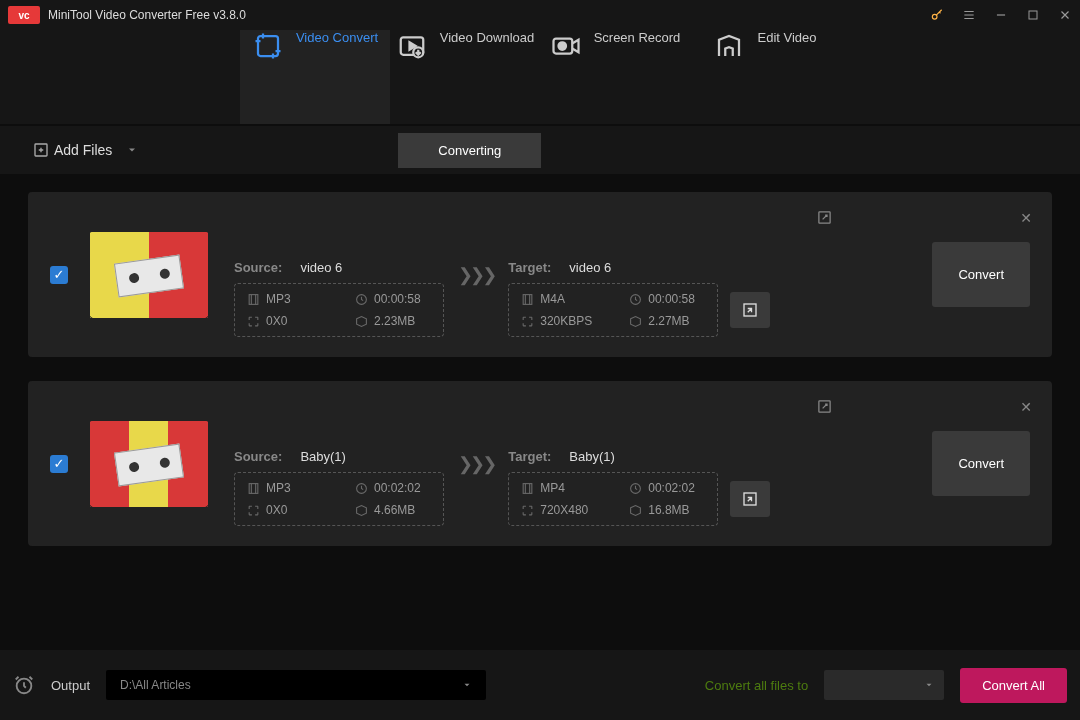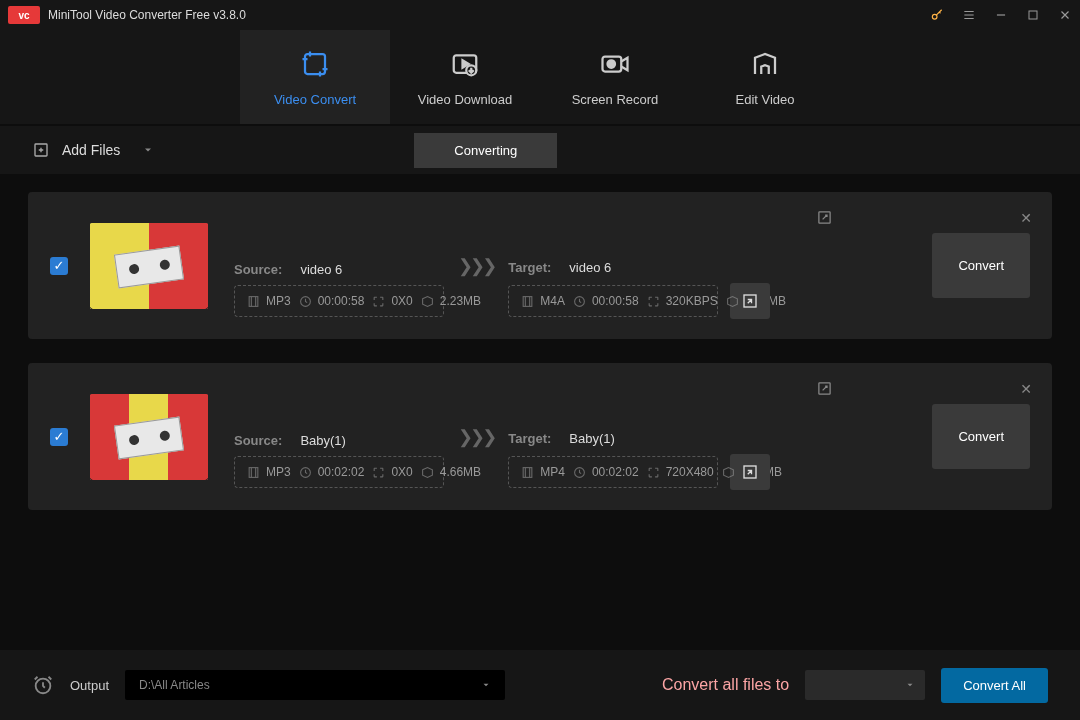--- a/index.html
+++ b/index.html
@@ -6,27 +6,27 @@
 body { background: #0d0d0d; color: #aaa; width: 1080px; height: 720px; overflow: hidden; }
 .titlebar { height: 30px; background: #161616; display: flex; align-items: center; padding: 0 8px; }
 .logo { width: 32px; height: 18px; background: #e63939; border-radius: 2px; display: flex; align-items: center; justify-content: center; color: #fff; font-size: 10px; font-weight: bold; }
 .app-title { color: #ddd; font-size: 12px; margin-left: 8px; flex: 1; }
 .win-controls { display: flex; gap: 18px; align-items: center; }
 .win-icon { width: 14px; height: 14px; display: flex; align-items: center; justify-content: center; cursor: pointer; }
 .key-icon { color: #ffb347; font-size: 14px; }
 .win-btn { color: #999; }
 
 .tabs-section { background: #161616; display: flex; justify-content: center; padding: 0; }
-.main-tab { width: 150px; height: 94px; display: flex; flex-direction: column; align-items: center; justify-content: center; gap: 12px; cursor: pointer; color: #ccc; }
+.main-tab { width: 150px; height: 94px; display: flex; justify-content: center; gap: 12px; cursor: pointer; color: #ccc; }
 .main-tab.active { background: #222; color: #3b8ef0; }
 .main-tab-icon { width: 32px; height: 32px; display: flex; align-items: center; justify-content: center; }
 .main-tab-label { font-size: 13px; }
 
 .toolbar { height: 48px; background: #161616; display: flex; align-items: center; padding: 0 32px; margin-top: 2px; }
-.add-files { display: flex; align-items: center; gap: 12px; color: #ddd; font-size: 14px; cursor: pointer; }
+.add-files { display: flex; align-items: center; gap: 4px; color: #ddd; font-size: 14px; cursor: pointer; }
 .add-icon { width: 18px; height: 18px; }
 .chev-down { margin-left: 10px; }
 .sub-tabs { display: flex; margin-left: 260px; }
 .sub-tab { padding: 10px 40px; font-size: 13px; color: #888; cursor: pointer; background: #262626; }
 .sub-tab.active { background: #3a3a3a; color: #fff; font-weight: 500; }
 
 .content { padding: 18px 28px; }
 .file-card { background: #222; border-radius: 4px; padding: 20px 22px; margin-bottom: 24px; display: flex; align-items: center; position: relative; }
 .checkbox { width: 18px; height: 18px; background: #2b7cd3; border-radius: 3px; display: flex; align-items: center; justify-content: center; margin-right: 22px; }
 .check { color: #fff; font-size: 13px; }
@@ -36,36 +36,36 @@
 .cassette::before, .cassette::after { content: ''; position: absolute; width: 10px; height: 10px; background: #333; border-radius: 50%; top: 50%; transform: translateY(-50%); }
 .cassette::before { left: 18%; }
 .cassette::after { right: 18%; }
 .wire { position: absolute; width: 140%; height: 140%; border: 1px solid #222; border-radius: 50%; left: -20%; top: -20%; background: transparent; }
 
 .src-tgt { display: flex; align-items: center; gap: 14px; flex: 1; }
 .col { display: flex; flex-direction: column; gap: 8px; }
 .col-header { display: flex; align-items: baseline; gap: 18px; font-size: 13px; margin-top: 48px; }
 .col-header .lbl { color: #888; font-weight: 600; }
 .col-header .val { color: #ddd; }
-.detail-box { border: 1px dashed #555; border-radius: 4px; padding: 8px 12px; display: grid; grid-template-columns: 1fr 1fr 1fr 1fr; gap: 8px 8px; width: 210px; font-size: 12px; color: #999; }
+.detail-box { border: 1px dashed #555; border-radius: 4px; padding: 8px 12px; display: grid; grid-template-columns: 1fr 1fr; gap: 8px 32px; width: 210px; font-size: 12px; color: #999; }
 .detail-item { display: flex; align-items: center; gap: 6px; }
 .tgt-wrap { display: flex; align-items: center; gap: 12px; }
 .select-btn { width: 40px; height: 36px; background: #3a3a3a; border-radius: 3px; display: flex; align-items: center; justify-content: center; cursor: pointer; }
 .arrows { color: #666; font-size: 18px; letter-spacing: -3px; }
 .edit-icon { position: absolute; right: 220px; top: 18px; color: #888; cursor: pointer; }
 .close-icon { position: absolute; right: 20px; top: 18px; color: #888; cursor: pointer; font-size: 14px; }
 .convert-btn { background: #3a3a3a; color: #fff; border: none; padding: 25px 26px; font-size: 13px; border-radius: 3px; cursor: pointer; margin-left: auto; }
 
-.footer { position: absolute; bottom: 0; left: 0; right: 0; height: 70px; background: #161616; display: flex; align-items: center; padding: 0 32px; gap: 16px; }
+.footer { position: absolute; bottom: 0; left: 0; right: 0; height: 70px; background: #161616; display: flex; align-items: center; padding: 0 13px; gap: 16px; }
 .clock-icon { color: #888; }
 .output-label { font-size: 13px; color: #ccc; }
 .output-select { background: #000000; border: none; color: #888; padding: 8px 14px; font-size: 12px; width: 380px; display: flex; justify-content: space-between; align-items: center; cursor: pointer; border-radius: 2px; }
-.convert-all-label { font-size: 16px; color: #fca5a5; margin-left: auto; }
+.convert-all-label { font-size: 13px; color: #4d7c0f; margin-left: auto; }
 .format-select { background: #2a2a2a; width: 120px; height: 30px; display: flex; justify-content: flex-end; align-items: center; padding: 0 10px; cursor: pointer; border-radius: 2px; }
-.convert-all-btn { background: #0369a1; color: #fff; border: none; padding: 10px 22px; font-size: 13px; font-weight: 500; border-radius: 3px; cursor: pointer; }
+.convert-all-btn { background: #be185d; color: #fff; border: none; padding: 10px 22px; font-size: 13px; font-weight: 500; border-radius: 3px; cursor: pointer; }
 svg { display: block; }
 .di { width: 13px; height: 13px; opacity: 0.6; }
 </style>
 </head>
 <body>
 
 <div class="titlebar">
   <div class="logo">vc</div>
   <div class="app-title">MiniTool Video Converter Free v3.8.0</div>
   <div class="win-controls">

